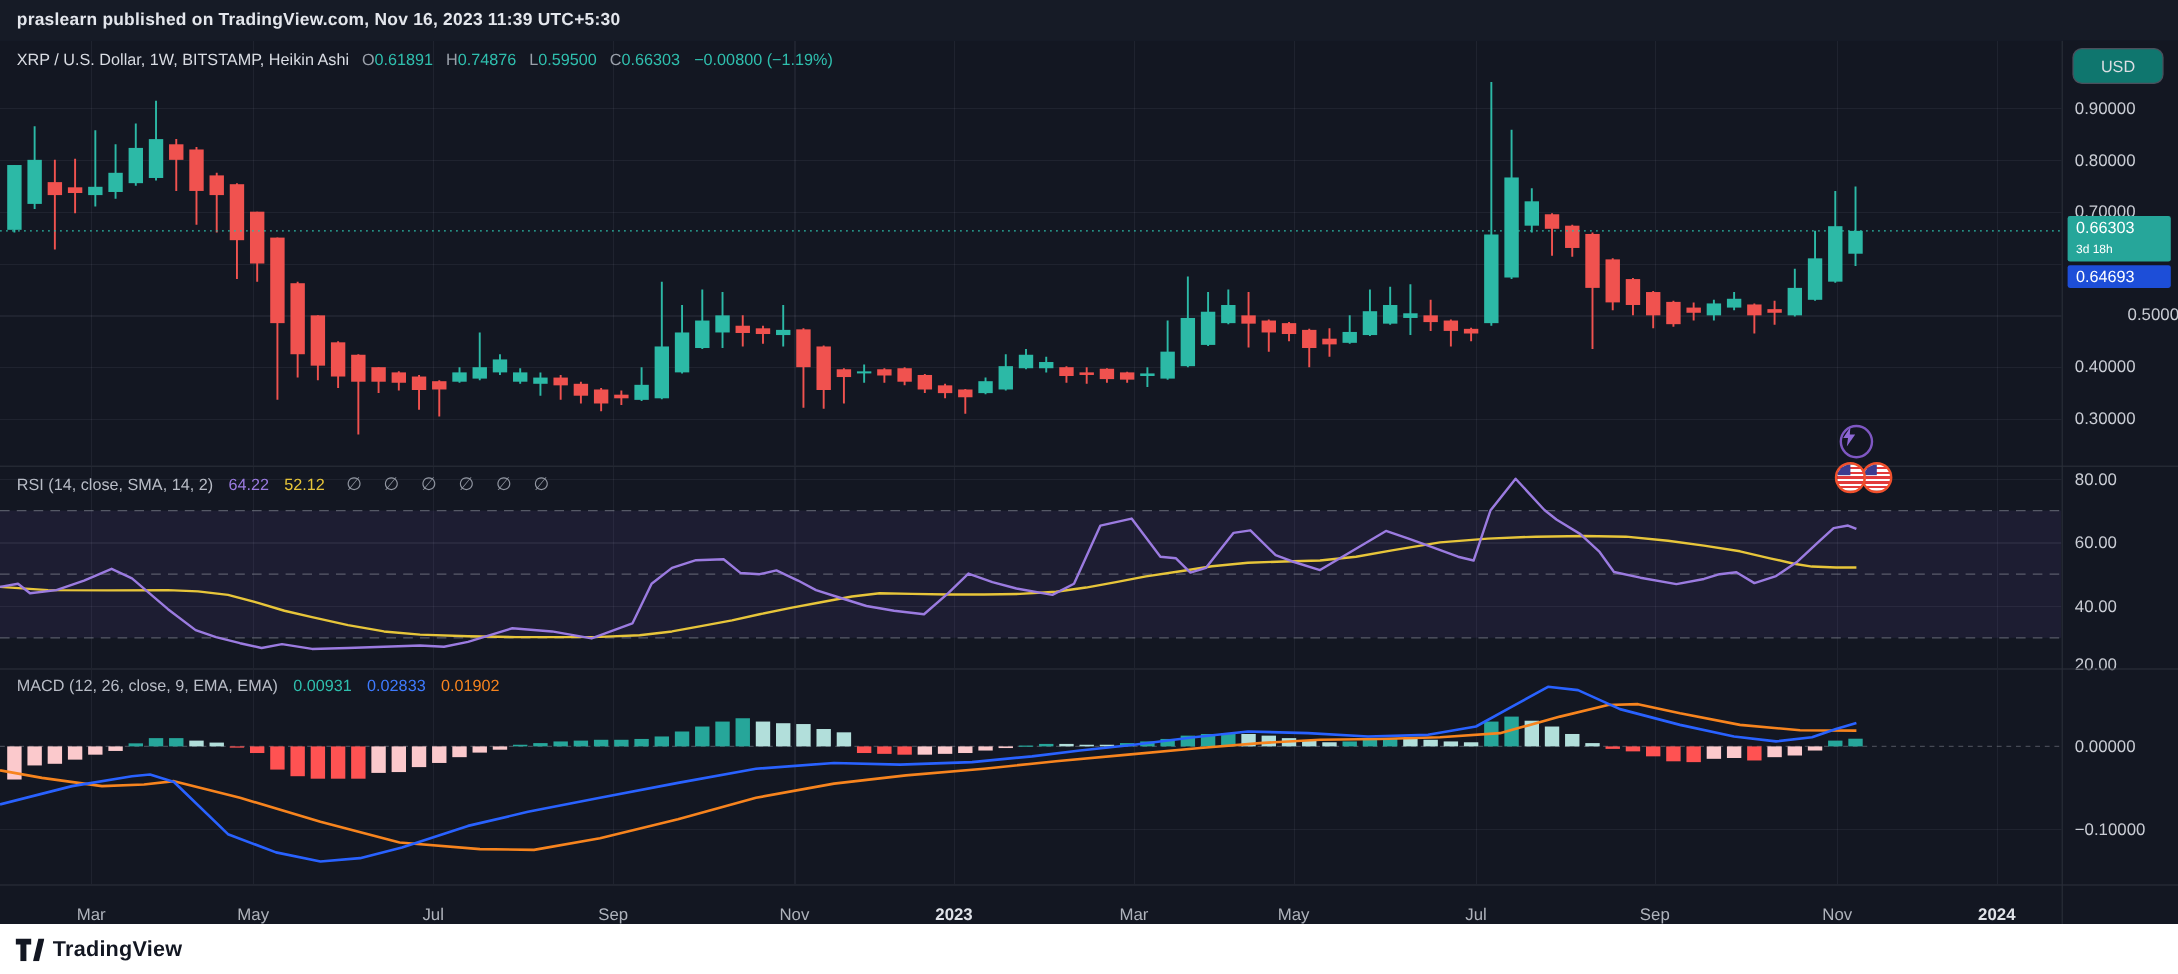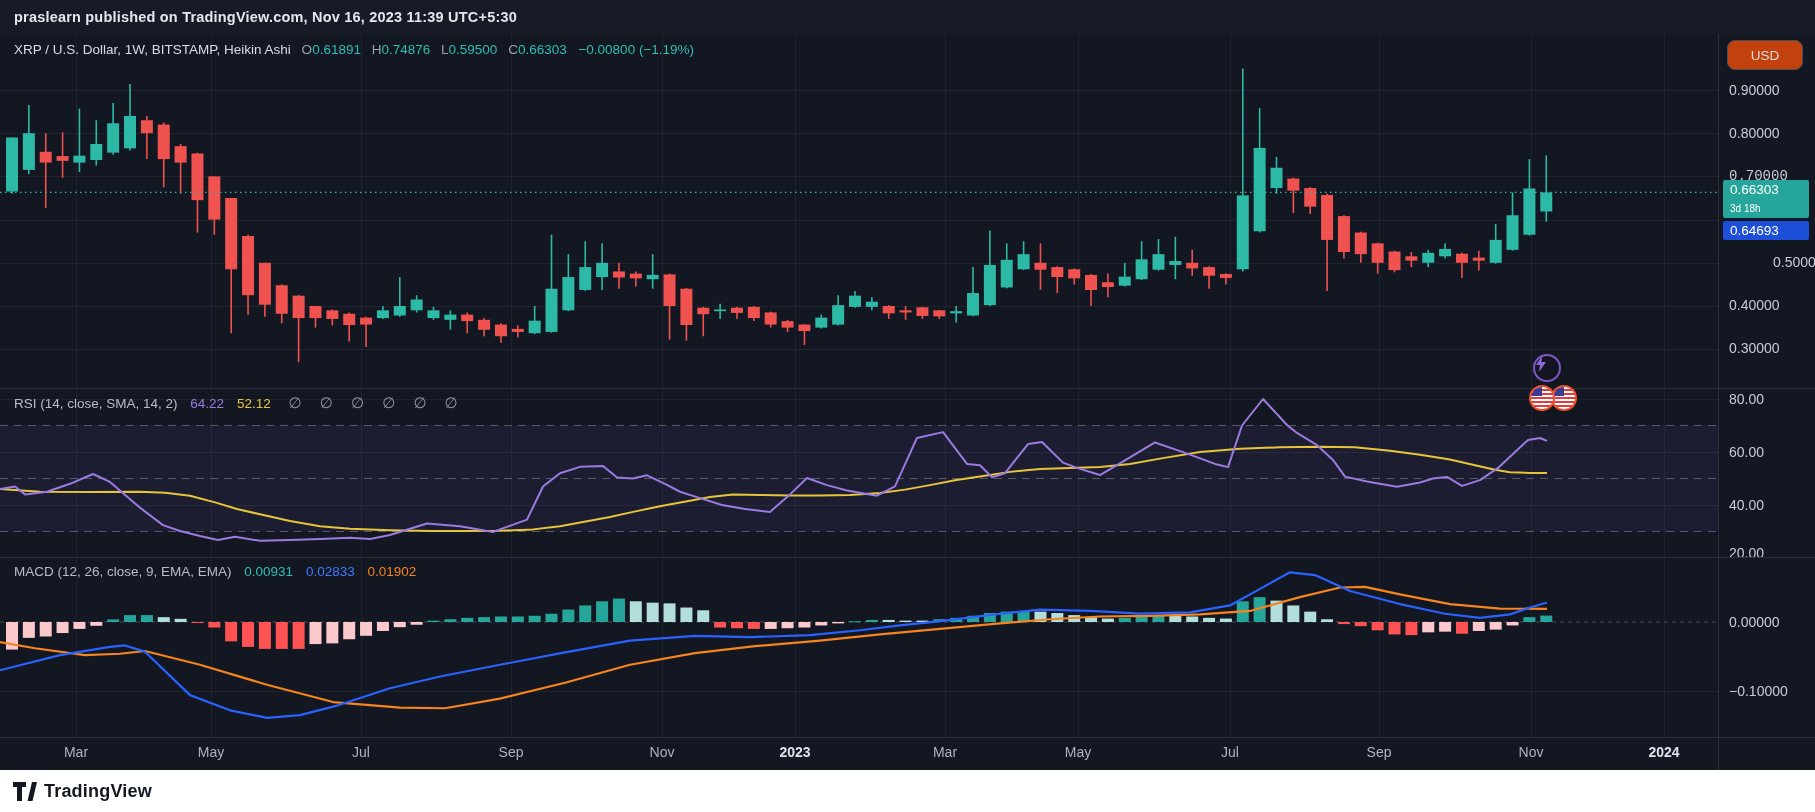--- a/index.html
+++ b/index.html
@@ -23,30 +23,30 @@
   .legend .gold{color:#e7c53a;}
   .legend .blue{color:#3e7bff;}
   .legend .orange{color:#f7841e;}
   .legend .empties{color:#9196a1;margin-left:14px;word-spacing:14px;font-size:15px;}
   
   .right-axis{position:absolute;left:1718px;top:34px;width:97px;height:736px;
               border-left:1px solid #2a2e39;z-index:5;background:#131722;}
   .ax-label{position:absolute;left:10px;height:18px;line-height:18px;font-size:14px;color:#c9ccd4;}
   .usd-btn{position:absolute;left:8px;top:6px;width:74px;height:28px;border:1px solid #4b4f5c;
            border-radius:8px;color:#dcdee3;font-size:13.5px;display:flex;align-items:center;
-           justify-content:center;background:#c2410c;cursor:pointer;}
+           justify-content:center;background:#0f766e;cursor:pointer;}
   .tag{position:absolute;left:4px;width:86px;border-radius:2px;color:#fff;font-size:13.5px;
        text-align:left;padding-left:7px;box-sizing:border-box;z-index:6;}
   .tag-last{top:146px;height:38px;background:#26a69a;}
   .tag-last .p{line-height:20px;}
   .tag-last .cd{line-height:17px;font-size:10px;}
   .tag-prev{top:187px;height:19px;line-height:19px;background:#1d4ed8;}
   
   .time-axis{position:absolute;left:0;top:703px;width:1718px;height:33px;}
-  .t-tick{position:absolute;top:7px;transform:translateX(-50%);font-size:14px;color:#aeb2bb;text-align:center;}
+  .t-tick{position:absolute;top:17px;transform:translateX(-50%);font-size:14px;color:#aeb2bb;text-align:center;}
   .t-tick.year{color:#e0e3e9;font-weight:bold;}
   
   .marker-lightning{position:absolute;left:1533px;top:320px;width:28px;height:28px;border:2px solid #7e57c2;
         border-radius:50%;box-sizing:border-box;display:flex;align-items:center;justify-content:center;
         color:#8e68d6;font-size:15px;font-weight:bold;z-index:7;cursor:pointer;background:rgba(19,23,34,.4);}
   .flag-circle{position:absolute;top:351px;width:26px;height:26px;border-radius:50%;border:2.5px solid #f1502c;
         box-sizing:border-box;overflow:hidden;z-index:7;cursor:pointer;
         background:repeating-linear-gradient(180deg,#fff 0 2px,#e23b3b 2px 4px);}
   .flag-circle:before{content:"";position:absolute;left:0;top:0;width:11px;height:9px;background:#3c3b8f;}
   .flag-a{left:1529px;z-index:8;}
@@ -464,21 +464,21 @@
 
   <div class="right-axis" id="right-axis">
     <div class="usd-btn">USD</div>
     <div class="tag tag-last">
       <div class="p">0.66303</div>
       <div class="cd">3d 18h</div>
     </div>
     <div class="tag tag-prev">0.64693</div>
   <div class="ax-label" style="top: 47px;">0.90000</div>
       <div class="ax-label" style="top: 90px;">0.80000</div>
-      <div class="ax-label" style="top: 133px; font-family: Liberation Mono, monospace;">0.70000</div>
+      <div class="ax-label" style="top: 133px;">0.70000</div>
       <div class="ax-label" style="top: 219px; margin-left: 44px;">0.50000</div>
       <div class="ax-label" style="top: 262px;">0.40000</div>
       <div class="ax-label" style="top: 305px;">0.30000</div>
       <div class="ax-label" style="top: 356px;">80.00</div>
       <div class="ax-label" style="top: 409px;">60.00</div>
       <div class="ax-label" style="top: 462px;">40.00</div>
       <div class="ax-label" style="top: 510px;">20.00</div>
       <div class="ax-label" style="top: 579px;">0.00000</div>
       <div class="ax-label" style="top: 648px;">−0.10000</div>
     </div>

